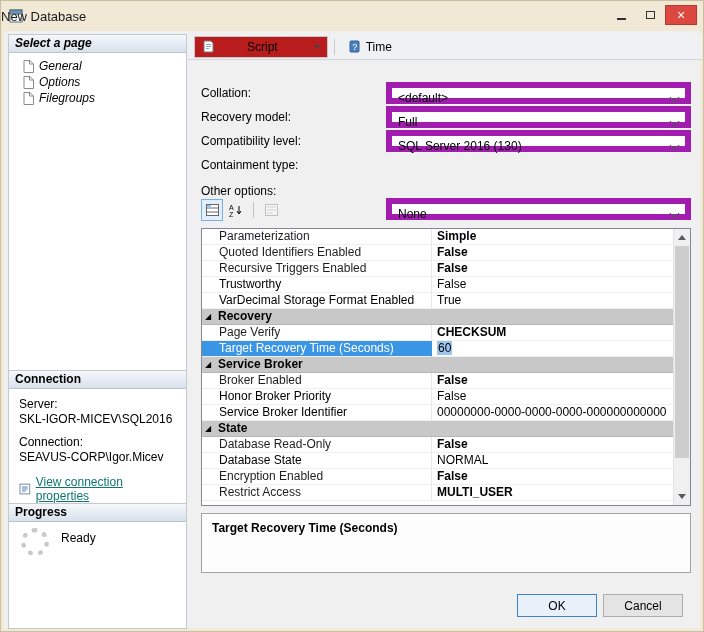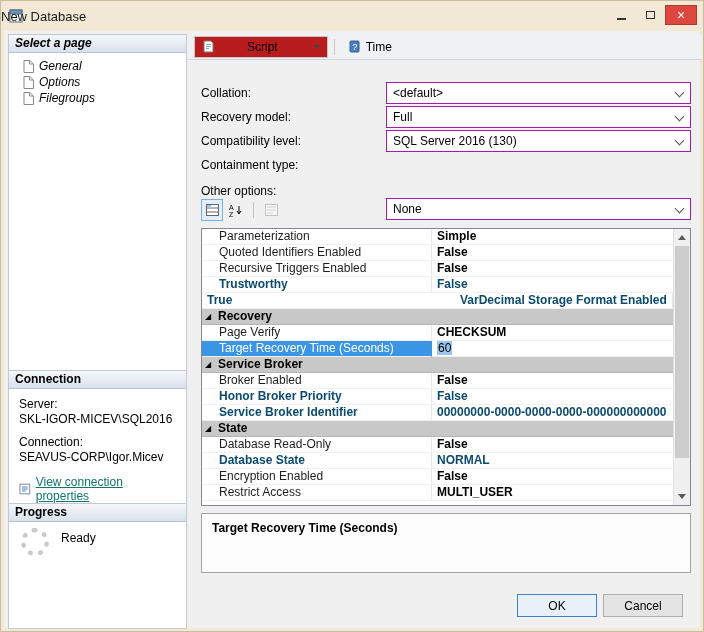--- a/index.html
+++ b/index.html
@@ -41,41 +41,41 @@
   
   .toolbar{position:absolute;left:187px;top:33px;width:514px;height:26px;background:#f0f1f2;border-bottom:1px solid #d2d5d9;display:flex;align-items:center;padding-left:6px;z-index:2;}
   .tb-btn{display:inline-flex;align-items:center;gap:5px;height:22px;padding:0 7px;font-size:12px;cursor:default;}
   .tb-btn.script{border:1px solid #c6c6c6;background:#b91c1c;gap:32px;}
   .dd-arrow{width:0;height:0;border-left:3.5px solid transparent;border-right:3.5px solid transparent;border-top:4px solid #444;margin-left:4px;}
   .tb-sep{width:1px;height:16px;background:#c9c9c9;margin:0 6px;}
 
   
   .content{position:absolute;left:187px;top:59px;width:580px;height:570px;z-index:2;}
   .form-label{position:absolute;left:13px;font-size:12px;white-space:nowrap;}
-  .combo{position:absolute;left:198px;width:305px;height:22px;background:#fff;border:1px solid #a21caf;cursor:default;}
+  .combo{position:absolute;left:198px;width:305px;height:22px;background:#fff;border:6px solid #a21caf;cursor:default;}
   .combo-value{position:absolute;left:6px;top:3px;font-size:12px;white-space:nowrap;}
   .combo-arrow{position:absolute;right:7px;top:6px;width:7px;height:7px;border-right:1.5px solid #555;border-bottom:1.5px solid #555;transform:rotate(45deg);}
   .other-options{position:absolute;left:13px;top:124px;}
 
   .grid-toolbar{position:absolute;left:13px;top:138px;height:24px;display:flex;align-items:center;gap:2px;}
   .gt-btn{width:22px;height:22px;display:flex;align-items:center;justify-content:center;border:1px solid transparent;}
   .gt-btn.selected{background:#e2eef9;border:1px solid #7ab0e0;}
   .gt-btn.disabled{opacity:.45;}
   .gt-sep{width:1px;height:16px;background:#c4c4c4;margin:0 4px;}
 
   .property-grid{position:absolute;left:13px;top:168px;width:490px;height:278px;border:1px solid #828790;background:#fff;}
   .grid-rows{position:absolute;left:0;top:0;right:17px;bottom:0;background:#fff;overflow:hidden;}
   .grid-row{height:16px;display:flex;font-size:12px;line-height:15px;cursor:default;}
   .grid-row.category{background:#c8c8c8;font-weight:bold;position:relative;padding-left:16px;border-bottom:1px solid #b5b5b5;display:block;}
   .expander{position:absolute;left:3px;top:1px;font-size:8px;line-height:14px;color:#000;font-weight:normal;}
   .cell{overflow:hidden;white-space:nowrap;}
   .cell.name{width:230px;padding-left:17px;border-right:1px solid #e7e7e7;border-bottom:1px solid #f0f0f0;color:#1e1e1e;}
   .cell.value{flex:1;padding-left:5px;border-bottom:1px solid #f0f0f0;}
   .grid-row.bold .cell.value{font-weight:bold;}
-  .grid-row.disabled .cell.name,.grid-row.disabled .cell.value{color:#0c4a6e;font-weight:bold;}
+  .grid-row.disabled .cell.name,.grid-row.disabled .cell.value{color:#000000;}
   .grid-row.selected .cell.name{background:#3a95e4;color:#fff;border-right-color:#3a95e4;}
   .text-selection{background:#9ac5ee;padding:0 1px;}
 
   .grid-scrollbar{position:absolute;right:0;top:0;width:17px;bottom:0;background:#f0f0f0;border-left:1px solid #e2e2e2;}
   .sb-arrow{position:absolute;left:0;right:0;height:17px;display:flex;align-items:center;justify-content:center;}
   .sb-arrow.up{top:0;}
   .sb-arrow.down{bottom:0;}
   .sb-tri-up{width:0;height:0;border-left:4px solid transparent;border-right:4px solid transparent;border-bottom:5px solid #5a5a5a;}
   .sb-tri-down{width:0;height:0;border-left:4px solid transparent;border-right:4px solid transparent;border-top:5px solid #5a5a5a;}
   .sb-thumb{position:absolute;left:1px;right:1px;top:17px;height:212px;background:#cdcdcd;}
@@ -249,22 +249,22 @@
           </div>
           <div class="grid-row prop bold">
             <div class="cell name">Recursive Triggers Enabled</div>
             <div class="cell value">False</div>
           </div>
           <div class="grid-row prop disabled">
             <div class="cell name">Trustworthy</div>
             <div class="cell value">False</div>
           </div>
           <div class="grid-row prop disabled">
+            <div class="cell name">VarDecimal Storage Format Enabled</div>
             <div class="cell value">True</div>
-            <div class="cell name">VarDecimal Storage Format Enabled</div>
           </div>
           <div class="grid-row category"><span class="expander">◢</span><span>Recovery</span></div>
           <div class="grid-row prop bold">
             <div class="cell name">Page Verify</div>
             <div class="cell value">CHECKSUM</div>
           </div>
           <div class="grid-row prop selected">
             <div class="cell name">Target Recovery Time (Seconds)</div>
             <div class="cell value"><span class="text-selection">60</span></div>
           </div>

